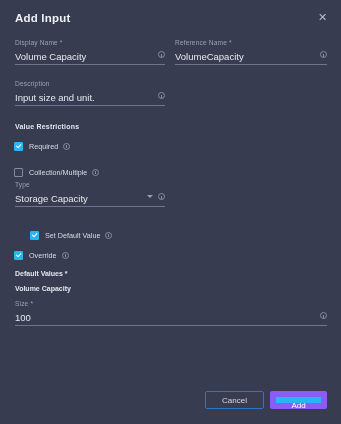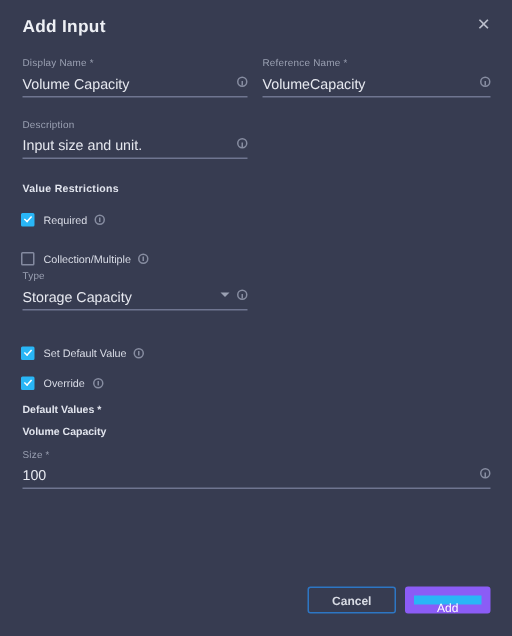--- a/index.html
+++ b/index.html
@@ -191,21 +191,20 @@
     font-size: 8px;
     text-align: center;
     line-height: 17px;
     cursor: pointer;
     user-select: none;
   }
   .btn-cancel {
     border: 1px solid #2d76c4;
     color: #d8dbe4;
     background: transparent;
-    font-weight: bold;
   }
   .btn-add {
     background: #29b6f6;
     color: #ffffff;
     border: 6px solid #8b5cf6;
   }
 
   .bold-label {
     position: absolute;
     font-size: 7px;
@@ -272,21 +271,21 @@
     <div class="field-label">Type</div>
     <div class="field-row">
       <div class="field-value">Storage Capacity</div>
       <div class="f-icons">
         <span class="chev"></span>
         <span class="ico info-ico"></span>
       </div>
     </div>
   </div>
 
-  <div class="cb-row" style="left:14px; top:229px;">
+  <div class="cb-row" style="left:30px; top:229px;">
     <span class="cbox on"></span>
     <span class="cb-label">Set Default Value</span>
     <span class="ico info-ico"></span>
   </div>
 
   <div class="cb-row" style="left:14px; top:249px;">
     <span class="cbox on"></span>
     <span class="cb-label">Override</span>
     <span class="ico info-ico"></span>
   </div>

